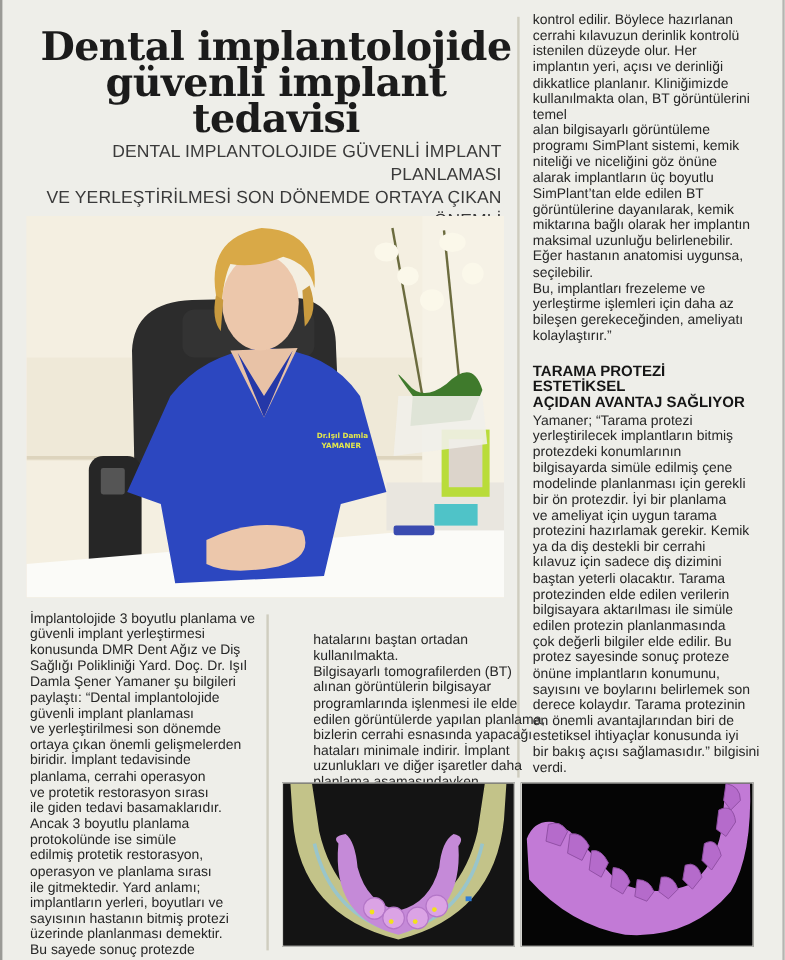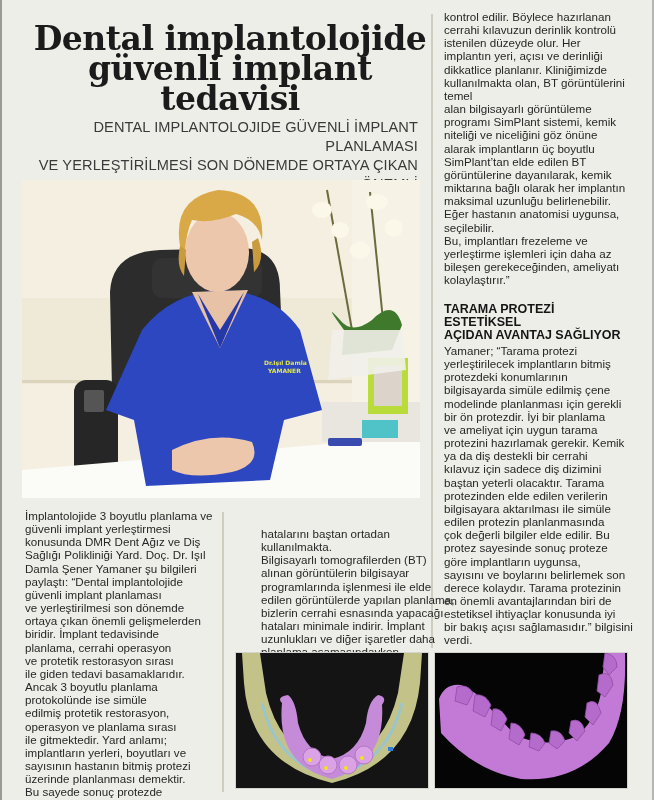--- a/index.html
+++ b/index.html
@@ -202,21 +202,21 @@
   <span>ve ameliyat için uygun tarama</span>
   <span>protezini hazırlamak gerekir. Kemik</span>
   <span>ya da diş destekli bir cerrahi</span>
   <span>kılavuz için sadece diş dizimini</span>
   <span>baştan yeterli olacaktır. Tarama</span>
   <span>protezinden elde edilen verilerin</span>
   <span>bilgisayara aktarılması ile simüle</span>
   <span>edilen protezin planlanmasında</span>
   <span>çok değerli bilgiler elde edilir. Bu</span>
   <span>protez sayesinde sonuç proteze</span>
-  <span>göre implantların uygunsa,</span>
+  <span>önüne implantların konumunu,</span>
   <span>sayısını ve boylarını belirlemek son</span>
   <span>derece kolaydır. Tarama protezinin</span>
   <span>en önemli avantajlarından biri de</span>
   <span>estetiksel ihtiyaçlar konusunda iyi</span>
   <span>bir bakış açısı sağlamasıdır.” bilgisini</span>
   <span>verdi.</span>
 </p>
 
 <div class="scan-image" style="left:235px; width:192px; background:#141414;">
   <svg width="192" height="135" viewBox="0 0 192 135">

